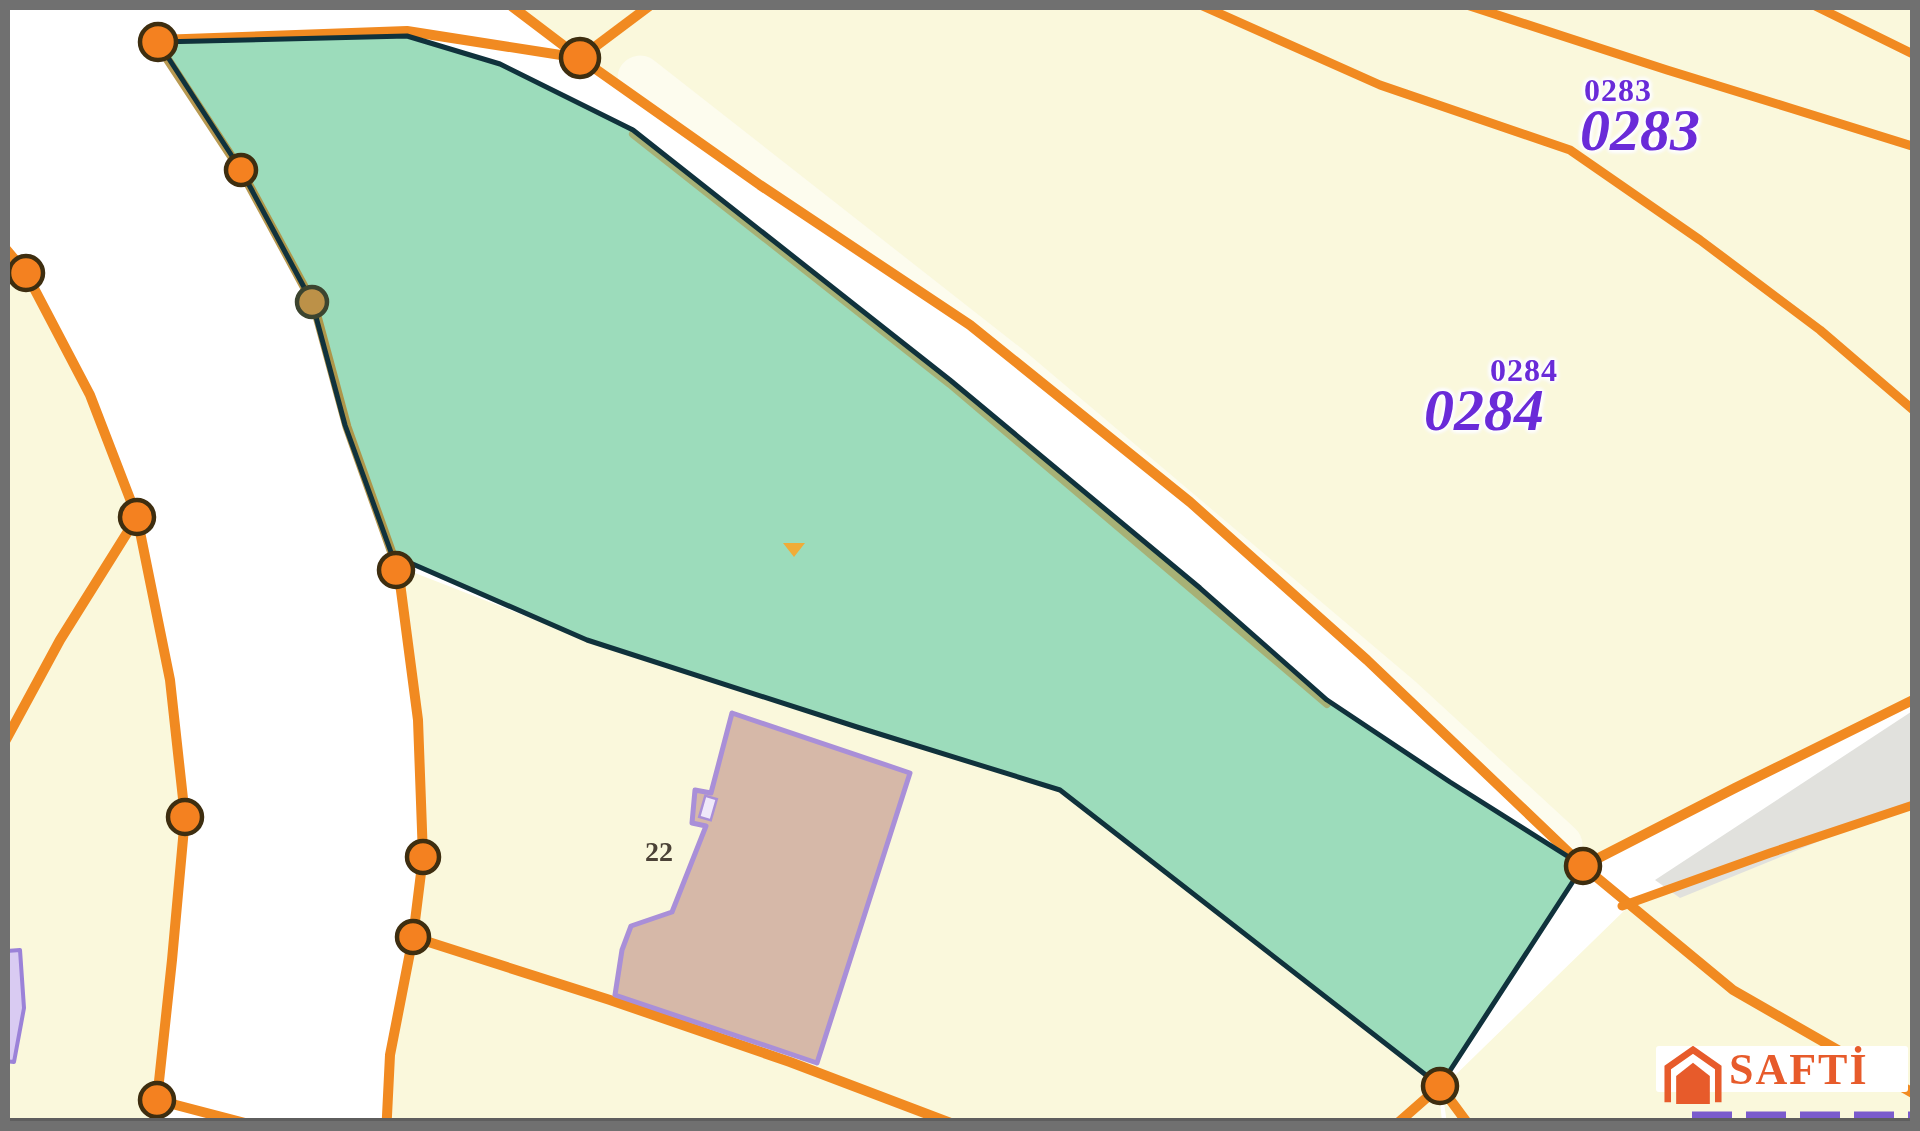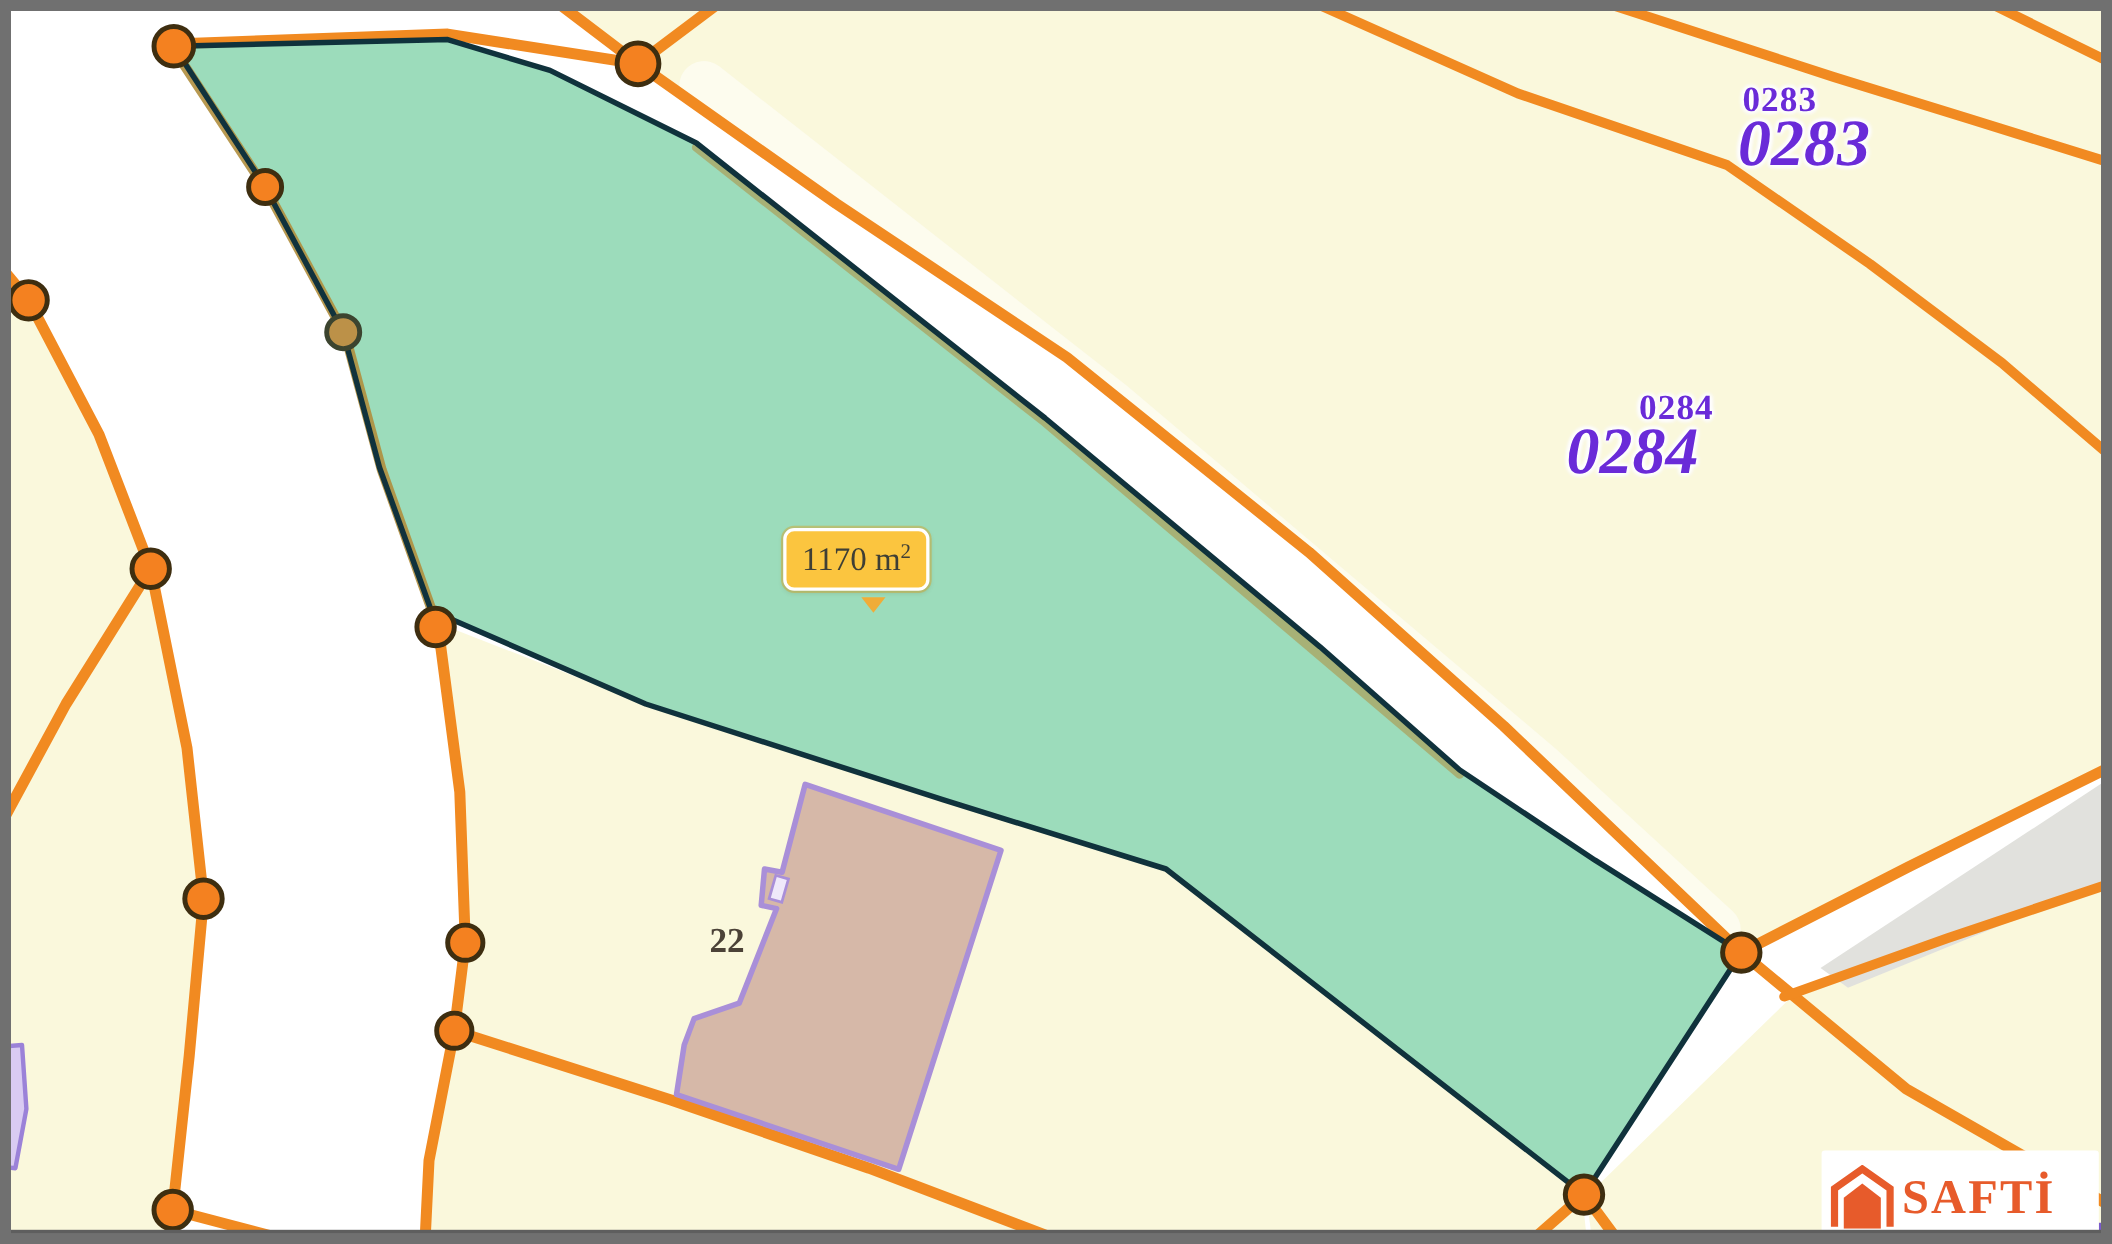--- a/index.html
+++ b/index.html
@@ -21,35 +21,35 @@
   .marker.muted{fill:#BC9148;stroke:#3C442F;}
   .building{fill:var(--building-fill);stroke:var(--building-stroke);stroke-width:5;stroke-linejoin:round;}
   .building-hole{fill:#EFE9FA;stroke:var(--building-stroke);stroke-width:2.5;}
   .purple-dash{stroke:var(--dash-purple);stroke-width:9;stroke-dasharray:40 14;fill:none;}
 
   
   .plabel{position:absolute;color:var(--label-purple);font-weight:700;line-height:1;white-space:nowrap;
           text-shadow:0 0 5px #fff,0 0 5px #fff,0 0 6px #fff,-2px 0 4px #fff,2px 0 4px #fff,0 -2px 4px #fff,0 2px 4px #fff;}
   .plabel.big{font-style:italic;font-size:60px;letter-spacing:0px;}
   .plabel.small{font-size:32px;letter-spacing:1px;}
-  .house-number{position:absolute;color:var(--number-dark);font-weight:700;font-size:32px;line-height:1;}
+  .house-number{position:absolute;color:var(--number-dark);font-weight:700;font-size:28px;line-height:1;}
 
   
   .badge{position:absolute;left:712px;top:480px;background:var(--badge-yellow);
          border:3px solid var(--badge-border);border-radius:10px;padding:9px 14px;
          font-size:30px;color:var(--badge-text);line-height:1.1;white-space:nowrap;
          box-shadow:0 0 0 2px rgba(214,164,40,.45),0 2px 5px rgba(90,70,10,.18);}
   .badge sup{font-size:19px;}
   .badge-arrow{position:absolute;left:783px;top:543px;width:0;height:0;
          border-left:11px solid transparent;border-right:11px solid transparent;
          border-top:14px solid var(--badge-arrow);}
 
   
-  .safti{position:absolute;left:1656px;top:1046px;width:252px;height:84px;background:#fff;
-         border-radius:3px;display:flex;align-items:center;}
+  .safti{position:absolute;left:1656px;top:1046px;width:252px;height:46px;background:#fff;
+         border-radius:3px;display:flex;align-items:flex-start;}
   .safti .house{width:60px;height:58px;margin-left:7px;flex:0 0 auto;}
   .safti .brand{color:var(--brand-orange);font-weight:700;font-size:44px;letter-spacing:2px;
          line-height:1;margin-left:6px;margin-top:2px;}
 
   
   .bottom-strip{position:absolute;left:0;bottom:0;width:100%;height:13px;background:#5E5E5E;pointer-events:none;}
   .frame{position:absolute;inset:0;border:10px solid var(--border-gray);pointer-events:none;}
 </style>
 </head>
 <body>
@@ -113,23 +113,20 @@
     <path class="purple-dash" d="M1692,1116 L1925,1116"></path>
   </svg>
 
   <div class="plabel small" style="left:1584px;top:74px;">0283</div>
   <div class="plabel big" style="left:1580px;top:100px;">0283</div>
   <div class="plabel small" style="left:1490px;top:354px;">0284</div>
   <div class="plabel big" style="left:1424px;top:380px;">0284</div>
 
   <div class="house-number" style="left:645px;top:838px;">22</div>
 
-  <div class="badge">
-    <span>1170</span>&nbsp;<span>m</span><sup>2</sup>
-  </div>
   <div class="badge-arrow"></div>
 
   <div class="safti">
     <svg class="house" viewBox="0 0 64 62">
       <path d="M5,60 L5,23 L32,4 L59,23 L59,60" fill="none" stroke="#E75B2B" stroke-width="7" stroke-linejoin="miter"></path>
       <path d="M14,62 L14,32 L32,18 L50,32 L50,62 Z" fill="#E75B2B"></path>
     </svg>
     <span class="brand">SAFTİ</span>
   </div>
 

